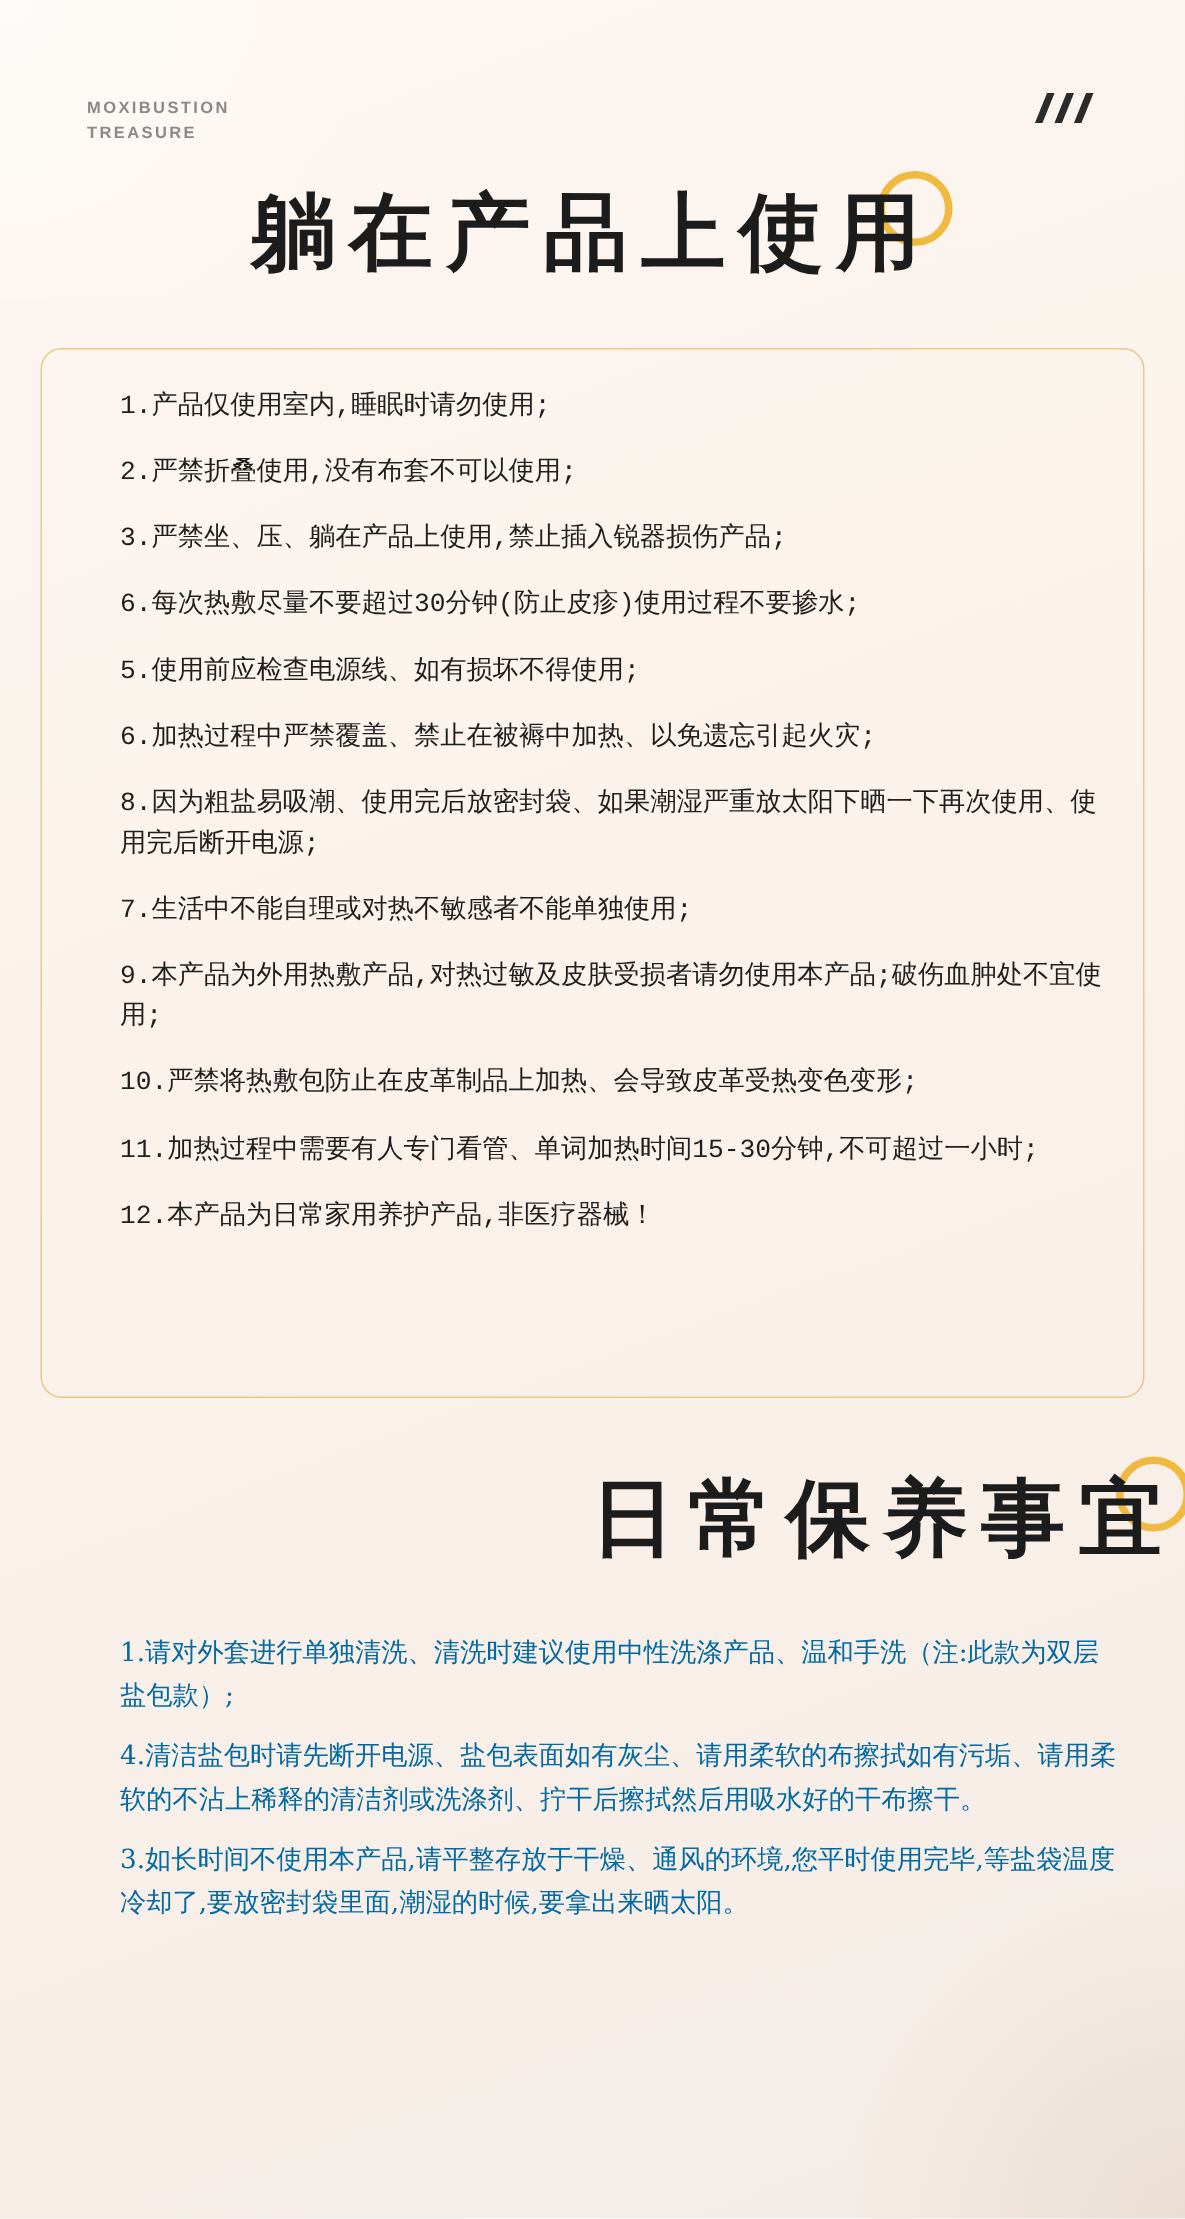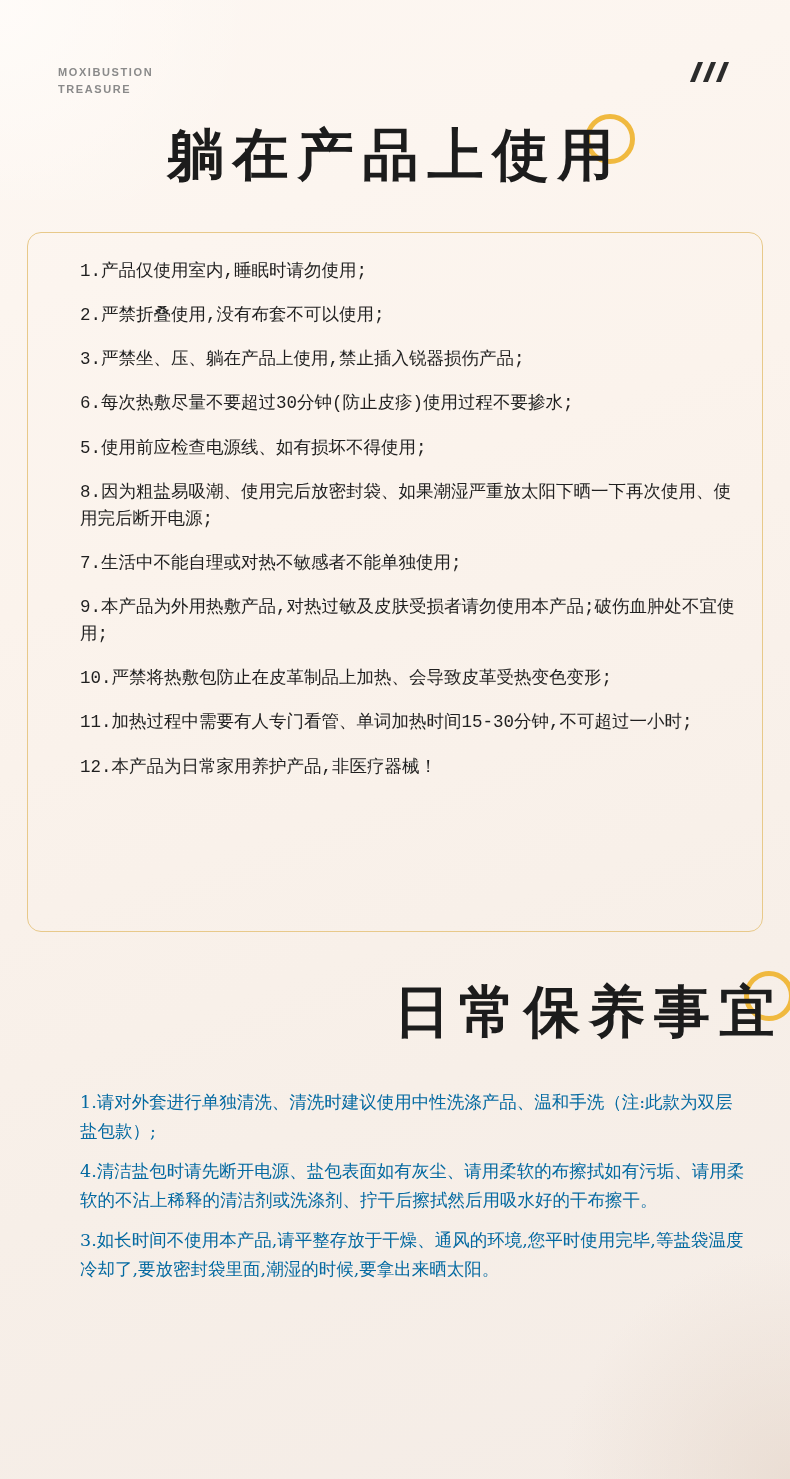--- a/index.html
+++ b/index.html
@@ -194,20 +194,23 @@
     <div class="item">
         <span class="cont">3.严禁坐、压、躺在产品上使用,禁止插入锐器损伤产品;</span>
       </div>
     <div class="item">
         <span class="cont">6.每次热敷尽量不要超过30分钟(防止皮疹)使用过程不要掺水;</span>
       </div>
     <div class="item">
         <span class="cont">5.使用前应检查电源线、如有损坏不得使用;</span>
       </div>
     <div class="item">
+        <span class="cont">6.加热过程中严禁覆盖、禁止在被褥中加热、以免遗忘引起火灾;</span>
+      </div>
+    <div class="item">
         <span class="cont">8.因为粗盐易吸潮、使用完后放密封袋、如果潮湿严重放太阳下晒一下再次使用、使用完后断开电源;</span>
       </div>
     <div class="item">
         <span class="cont">7.生活中不能自理或对热不敏感者不能单独使用;</span>
       </div>
     <div class="item">
         <span class="cont">9.本产品为外用热敷产品,对热过敏及皮肤受损者请勿使用本产品;破伤血肿处不宜使用;</span>
       </div>
     <div class="item">
         <span class="cont">10.严禁将热敷包防止在皮革制品上加热、会导致皮革受热变色变形;</span>

